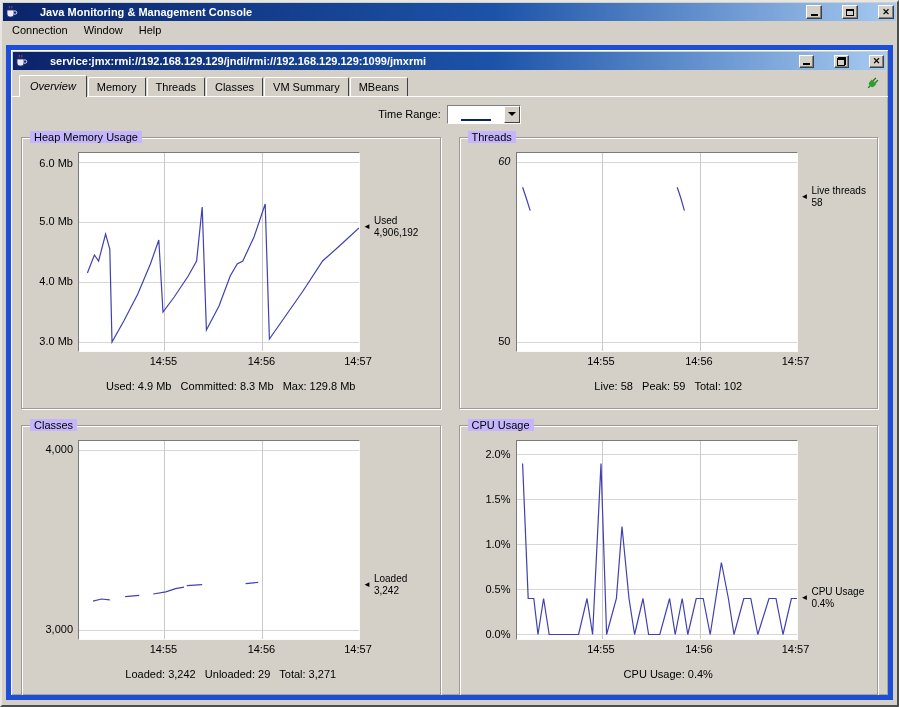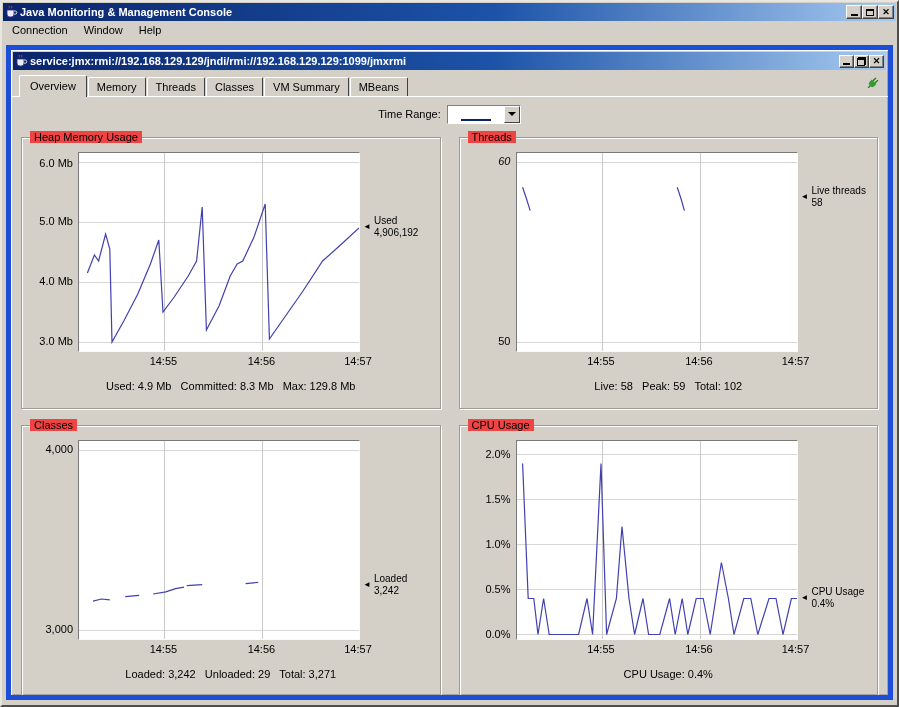--- a/index.html
+++ b/index.html
@@ -15,21 +15,21 @@
     border: 2px solid;
     border-color: #e8e6e0 #4d4d4d #4d4d4d #e8e6e0;
     display: flex; flex-direction: column;
     position: relative;
     overflow: hidden;
   }
   
   .titlebar {
     height: 18px; margin: 1px 1px 0 1px;
     background: linear-gradient(90deg, #0a246a 0%, #1c53a8 55%, #a6caf0 100%);
-    display: flex; align-items: center; gap: 0; padding: 0 2px;
+    display: flex; align-items: center; gap: 20px; padding: 0 2px;
     flex: 0 0 auto;
   }
   .titlebar .title-text {
     flex: 1; color: #fff; font-weight: bold; font-size: 11px;
     white-space: nowrap; overflow: hidden; padding-left: 2px;
   }
   .tb-btn {
     width: 16px; height: 14px; flex: 0 0 auto;
     background: #d4d0c8;
     border: 1px solid; border-color: #ffffff #404040 #404040 #ffffff;
@@ -76,21 +76,21 @@
     background: #d4d0c8;
     padding: 3px 8px;
     border: 1px solid #404040;
     border-bottom: none;
     border-top-color: #fff; border-left-color: #fff;
     border-top-left-radius: 2px; border-top-right-radius: 2px;
     margin-right: 1px; white-space: nowrap;
   }
   .tab.active {
     padding: 4px 10px 5px 10px;
-    margin-bottom: -1px; position: relative; z-index: 2;
+    margin-bottom: -1px; position: relative; z-index: 2; font-style: italic;
   }
   .conn-icon { position: absolute; right: 8px; top: 6px; }
   
   .tab-content {
     flex: 1; border-top: 1px solid #fff;
     display: flex; flex-direction: column; overflow: hidden;
   }
   .time-range-row {
     height: 30px; display: flex; align-items: center; justify-content: center;
     gap: 6px; padding-top: 4px; flex: 0 0 auto;
@@ -121,21 +121,21 @@
     gap: 16px 18px; padding: 10px 10px 0 10px;
   }
   .group {
     position: relative; height: 272px;
     border: 1px solid #9c9a92;
     box-shadow: inset 1px 1px 0 #ffffff, 1px 1px 0 #ffffff;
     padding: 14px 4px 0 4px;
   }
   .group-title {
     position: absolute; top: -7px; left: 8px;
-    background: #ef4444; padding: 0 4px; white-space: nowrap;
+    background: #c4b5fd; padding: 0 4px; white-space: nowrap;
   }
   .chart-row { display: flex; }
   .yaxis { width: 52px; position: relative; height: 198px; flex: 0 0 auto; }
   .ytick {
     position: absolute; right: 5px; transform: translateY(-50%);
     white-space: nowrap;
   }
   .plot-col { flex: 0 0 auto; }
   .plot-frame {
     width: 282px; height: 200px;

